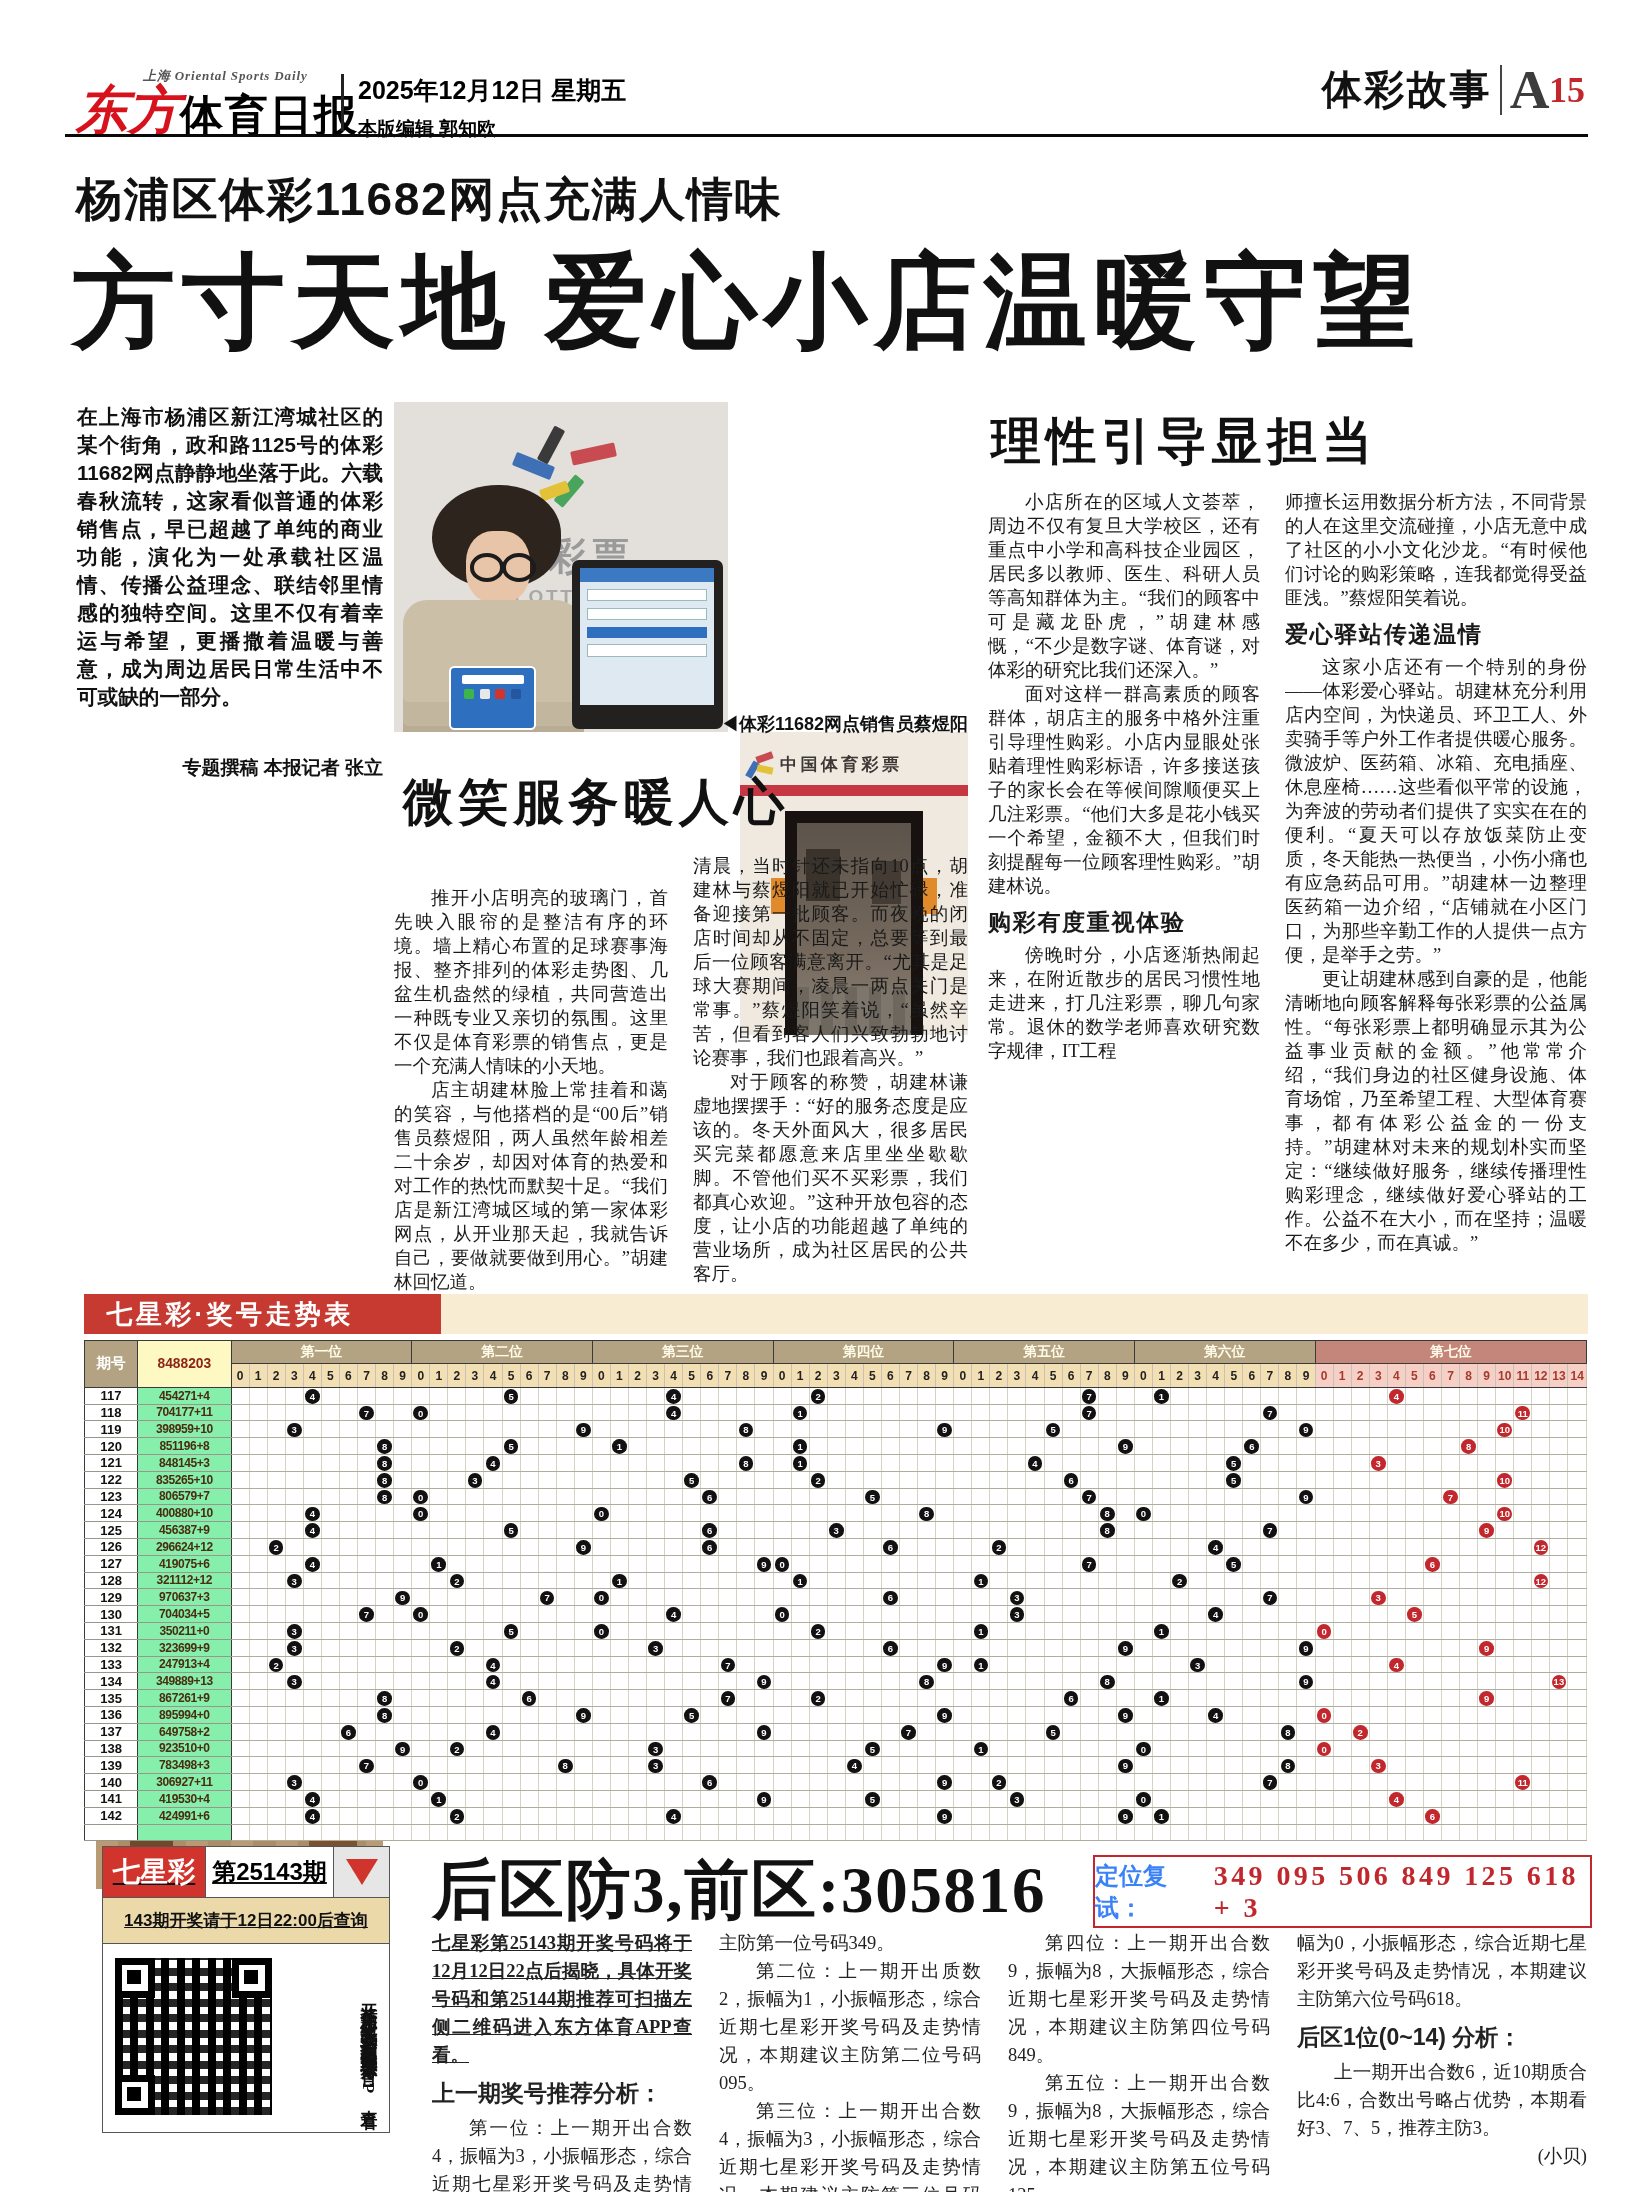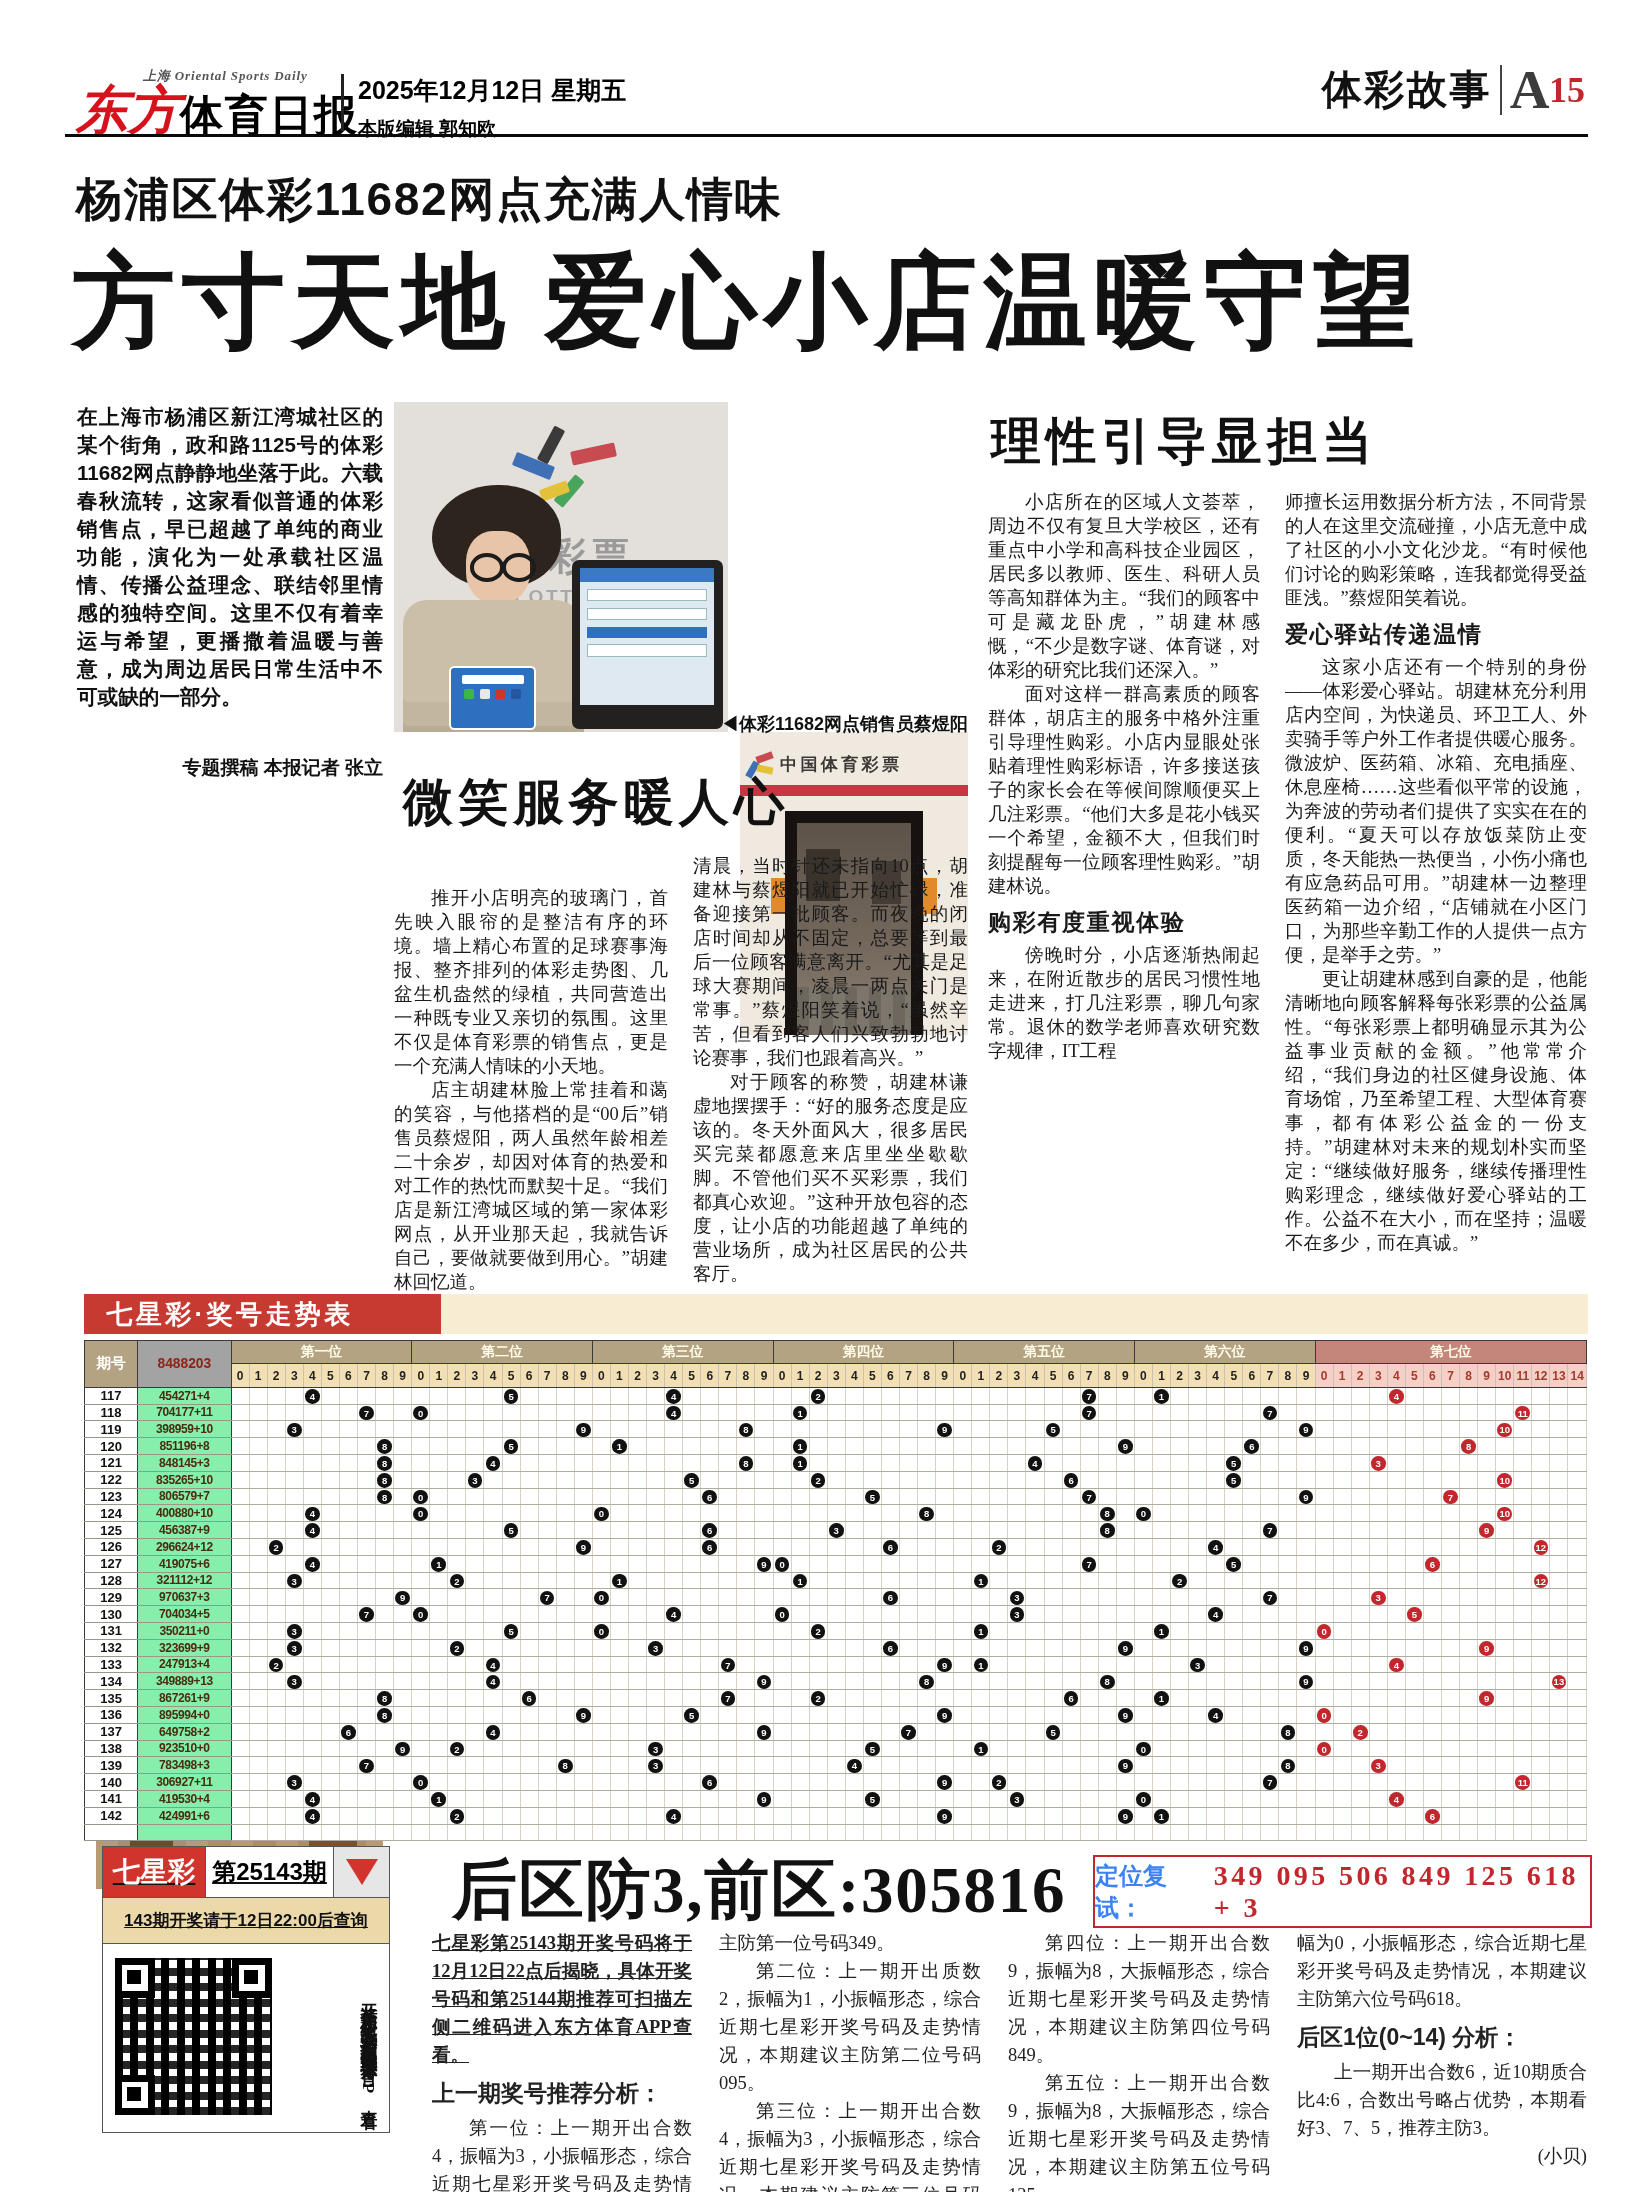--- a/index.html
+++ b/index.html
@@ -35,21 +35,21 @@
   .ph-bar{position:absolute;border-radius:1.7px;}
   .ph-text{position:absolute;color:#8d8d8d;font-weight:bold;letter-spacing:5.2px;}
   
   .chart-label{background:#c73a32;color:#fff;font-weight:900;font-size:26px;letter-spacing:3.4px;
                display:flex;align-items:center;padding-left:22.4px;}
   .chart-band{background:#f8ecd2;}
   #trend{border-collapse:collapse;table-layout:fixed;font-family:"Liberation Sans",sans-serif;border:1.7px solid #3a3a3a;}
   #trend th,#trend td{padding:0;text-align:center;overflow:hidden;}
   #trend tr{height:16.3px;}
   .h-period{background:#b3a383;color:#fff;font-size:14.6px;border:1.7px solid #3a3a3a;}
-  .h-serial{background:#a3a3a3;color:#8f2318;font-size:13.8px;border:1.7px solid #3a3a3a;}
+  .h-serial{background:#fef9c3;color:#8f2318;font-size:13.8px;border:1.7px solid #3a3a3a;}
   .h-sec{background:#b3a383;color:#fffbe8;font-size:13.8px;height:22.4px;border:1.7px solid #3a3a3a;font-weight:bold;}
   .h-sec.sec7{background:#c4857a;}
   .h-digit{background:#f2dfb3;color:#222;font-size:12px;height:22.4px;border:0.9px solid #c9c2b4;border-bottom:1.7px solid #3a3a3a;font-weight:bold;}
   .h-digit.sec7d{background:#f6cfc6;color:#a33b2e;}
   .c-period{background:#fff;font-weight:bold;font-size:13px;border:0.9px solid #9a968c;border-left:1.7px solid #3a3a3a;border-right:1.7px solid #3a3a3a;}
   .c-val{background:#86efac;font-weight:bold;font-size:12px;color:#4a2c10;border:0.9px solid #9a968c;border-right:1.7px solid #3a3a3a;letter-spacing:-0.4px;}
   .c-cell{background:#fff;border-right:0.9px solid #d8d2c4;border-bottom:0.9px solid #b0ac9f;}
   .secstart{border-left:1.7px solid #3a3a3a !important;}
   .dot{display:inline-flex;width:14.6px;height:14.6px;border-radius:50%;background:#111;color:#fff;
        font-size:9.5px;font-weight:bold;align-items:center;justify-content:center;}
@@ -2534,21 +2534,21 @@
     <div class="lb-qr-area">
       <div class="qr">
         <span class="finder" style="left:0;top:0;"></span>
         <span class="finder" style="right:0;top:0;"></span>
         <span class="finder" style="left:0;bottom:0;"></span>
       </div>
       <div class="vlines"><span class="vline" style="margin-top: 36px;">开奖信息和历史开奖</span><span class="vline">号码分布请扫左侧二维码</span><span class="vline">至东方体育APP查看</span></div>
     </div>
   </div>
 
-  <div class="abs bottom-headline" style="left:452px;top:1846px;text-align:center;">后区防3,前区:305816</div>
+  <div class="abs bottom-headline" style="left:432px;top:1846px;text-align:center;">后区防3,前区:305816</div>
   <div class="abs dingwei" style="left:1093px;top:1855px;width:495px;height:69px;">
     <span class="dw-label">定位复试：</span>
     <span class="dw-nums">349 095 506 849 125 618 + 3</span>
   </div>
 
   <div class="abs anacol" style="left:432px;top:1929px;width:260px;height:263px;">
       <p class="bu">七星彩第25143期开奖号码将于12月12日22点后揭晓，具体开奖号码和第25144期推荐可扫描左侧二维码进入东方体育APP查看。</p>
       <p class="sh2">上一期奖号推荐分析：</p>
       <p class="in">第一位：上一期开出合数4，振幅为3，小振幅形态，综合近期七星彩开奖号码及走势情况，本期建议</p>
     </div>

